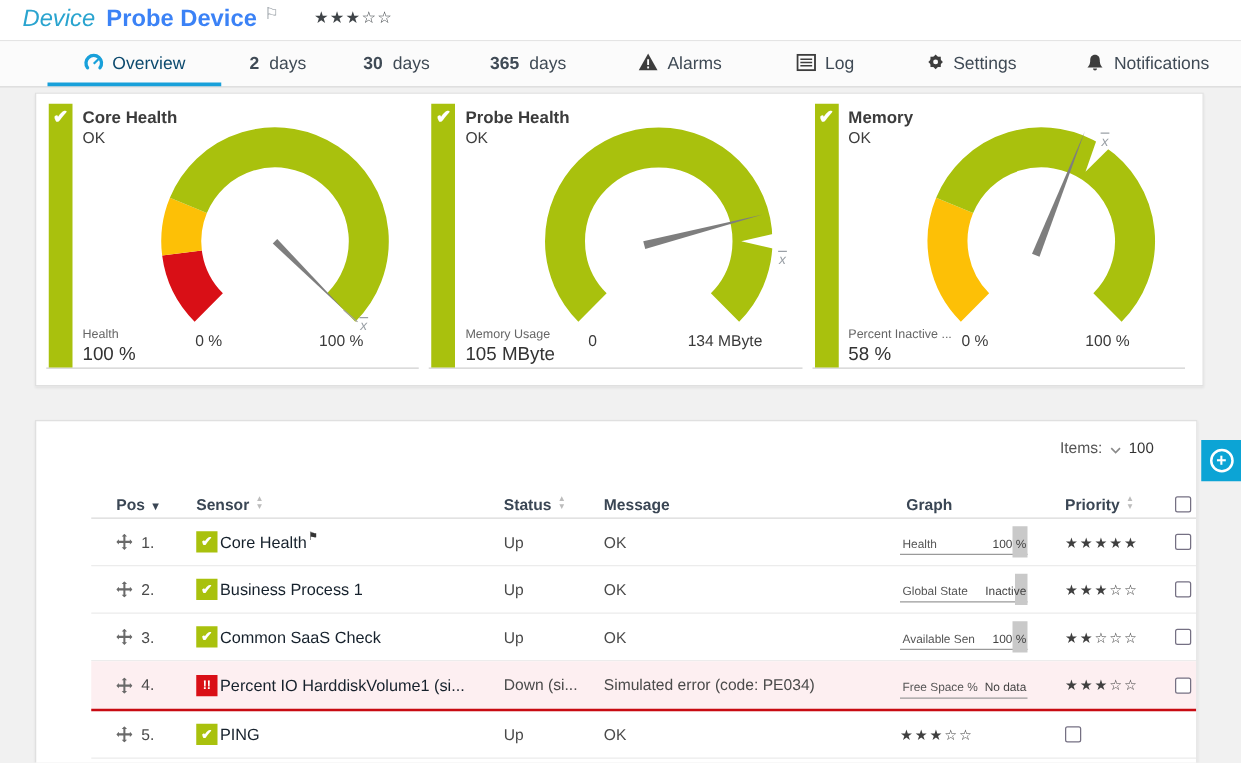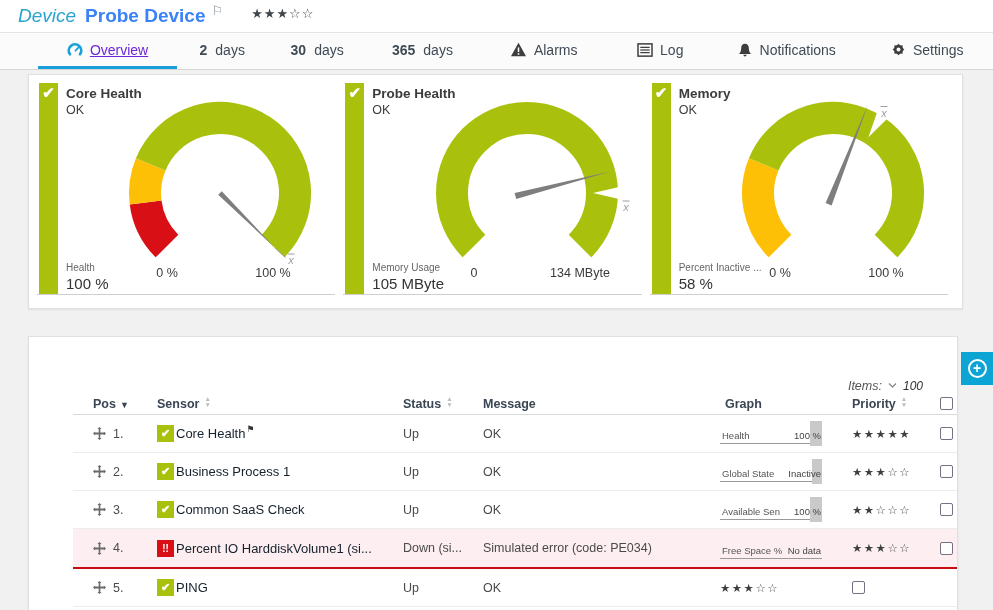--- a/index.html
+++ b/index.html
@@ -13,21 +13,21 @@
   .device-title { font-weight:bold; color:#3b82f6; font-size:19px; }
   .device-flag { color:#8a9299; font-size:13px; margin-left:6px; position:relative; top:-6px; }
   .header-stars { margin-left:28px; color:#3f4448; font-size:13px; letter-spacing:1px; position:relative; top:-3px; }
 
   
   .tabbar { height:37px; background:#fbfbfb; border-bottom:1px solid #d6d6d6;
             display:flex; padding-left:38px; }
   .tab { display:flex; align-items:center; justify-content:center; gap:7px;
          color:#3f4a55; font-size:14px; white-space:nowrap; border-bottom:3px solid transparent; cursor:pointer; }
   .tab b { font-weight:bold; margin-right:1px; }
-  .tab.active { color:#6d28d9; border-bottom-color:#18a0da;text-decoration:underline; }
+  .tab.active { color:#0c4a6e; border-bottom-color:#18a0da; }
   .t0{width:148px}.t1{width:96px}.t2{width:106px}.t3{width:118px}
   .t4{width:140px}.t5{width:108px}.t6{width:140px}.t7{width:160px}
 
   
   .panel { background:#fff; border:1px solid #e0e0e0; box-shadow:0 1px 2px rgba(0,0,0,.07); }
   .panel1 { margin:4px 0 0 28px; width:935px; }
   .panel2 { margin:27px 0 0 28px; width:930px; height:276px; position:relative; overflow:hidden; }
 
   
   .gauges { display:flex; padding:8px 10px 13px 4px; }
@@ -42,22 +42,22 @@
   .gchan { position:absolute; left:29px; bottom:2px; }
   .gchan-label { font-size:10px; color:#666; }
   .gchan-value { font-size:15px; color:#333; margin-top:2px; }
   .seg-red{stroke:#d90f16}.seg-yellow{stroke:#fdc006}.seg-green{stroke:#a9c10d}
   .seg{fill:none;stroke-width:32}
   .needle{fill:#7e7e7e}
   .gauge-minmax{font-size:12.5px;fill:#3a3a3a;text-anchor:middle}
   .avg-x{font-size:11px;fill:#9aa0a6;text-anchor:middle;font-style:italic}
 
   
-  .items-row { height:56px; display:flex; justify-content:flex-end; align-items:flex-end;
-               padding:14px 34px 0 0; gap:6px; cursor:pointer;font-style:italic; }
+  .items-row { height:56px; display:flex; justify-content:flex-end; align-items:flex-start;
+               padding:14px 34px 0 0; gap:6px; cursor:pointer; }
   .items-label { font-size:12.5px; color:#555; }
   .items-count { font-size:12px; color:#333; }
   .add-button { position:absolute; left:961px; top:352px; width:32px; height:33px;
                 background:#0ca4d5; display:flex; align-items:center; justify-content:center; cursor:pointer; }
   .plusring { width:19px; height:19px; border:2px solid #fff; border-radius:50%;
               color:#fff; font-weight:bold; font-size:14px; line-height:15px; text-align:center; }
 
   
   .tgrid { display:grid; grid-template-columns:64px 246px 80px 237px 132px 88px 40px;
            align-items:center; padding:0 5px 0 20px;margin-left:44px; }
@@ -132,40 +132,40 @@
     <span class="tab-icon">
       <svg width="16" height="14" viewBox="0 0 18 16">
           <rect x="1" y="1" width="16" height="14" fill="none" stroke="#3d3d3d" stroke-width="1.7"></rect>
           <line x1="3.6" y1="5" x2="14.4" y2="5" stroke="#3d3d3d" stroke-width="1.4"></line>
           <line x1="3.6" y1="8" x2="14.4" y2="8" stroke="#3d3d3d" stroke-width="1.4"></line>
           <line x1="3.6" y1="11" x2="14.4" y2="11" stroke="#3d3d3d" stroke-width="1.4"></line>
         </svg>
     </span>
     <span>Log</span>
   </div>
-  <div class="tab t7">
-    <span class="tab-icon">
-      <svg width="16" height="16" viewBox="0 0 18 16">
-          <path d="M9 1 C6.2 1 4.7 3 4.7 6 C4.7 10 3.2 11.4 2.2 12.4 H15.8 C14.8 11.4 13.3 10 13.3 6 C13.3 3 11.8 1 9 1 Z" fill="#3d3d3d"></path>
-          <path d="M7.2 13.4 a1.8 1.8 0 0 0 3.6 0 Z" fill="#3d3d3d"></path>
-        </svg>
-    </span>
-    <span>Notifications</span>
-  </div>
   <div class="tab t6">
     <span class="tab-icon">
       <svg width="15" height="15" viewBox="0 0 16 16">
           <g fill="#3d3d3d">
             <rect x="3.6" y="3.6" width="8.8" height="8.8"></rect>
             <rect x="3.6" y="3.6" width="8.8" height="8.8" transform="rotate(45 8 8)"></rect>
           </g>
           <circle cx="8" cy="8" r="2.1" fill="#fbfbfb"></circle>
         </svg>
     </span>
     <span>Settings</span>
+  </div>
+  <div class="tab t7">
+    <span class="tab-icon">
+      <svg width="16" height="16" viewBox="0 0 18 16">
+          <path d="M9 1 C6.2 1 4.7 3 4.7 6 C4.7 10 3.2 11.4 2.2 12.4 H15.8 C14.8 11.4 13.3 10 13.3 6 C13.3 3 11.8 1 9 1 Z" fill="#3d3d3d"></path>
+          <path d="M7.2 13.4 a1.8 1.8 0 0 0 3.6 0 Z" fill="#3d3d3d"></path>
+        </svg>
+    </span>
+    <span>Notifications</span>
   </div>
 </div>
 
 <div class="panel panel1">
   <div class="gauges">
 
     <div class="gauge-card">
       <div class="gbar"></div>
       <div class="gcheck">✔</div>
       <div class="gtitle">Core Health</div>

